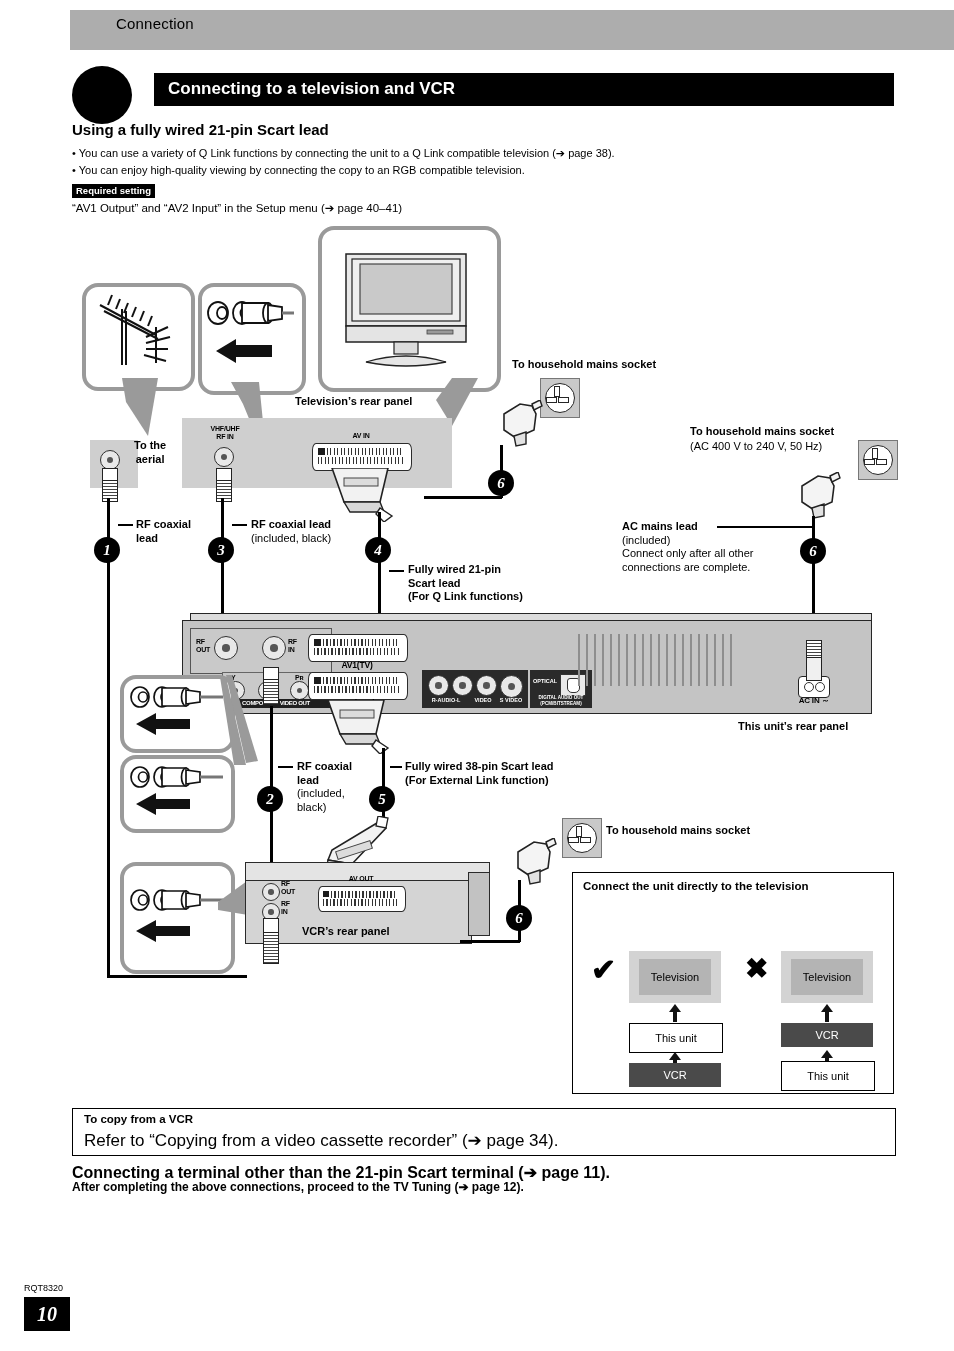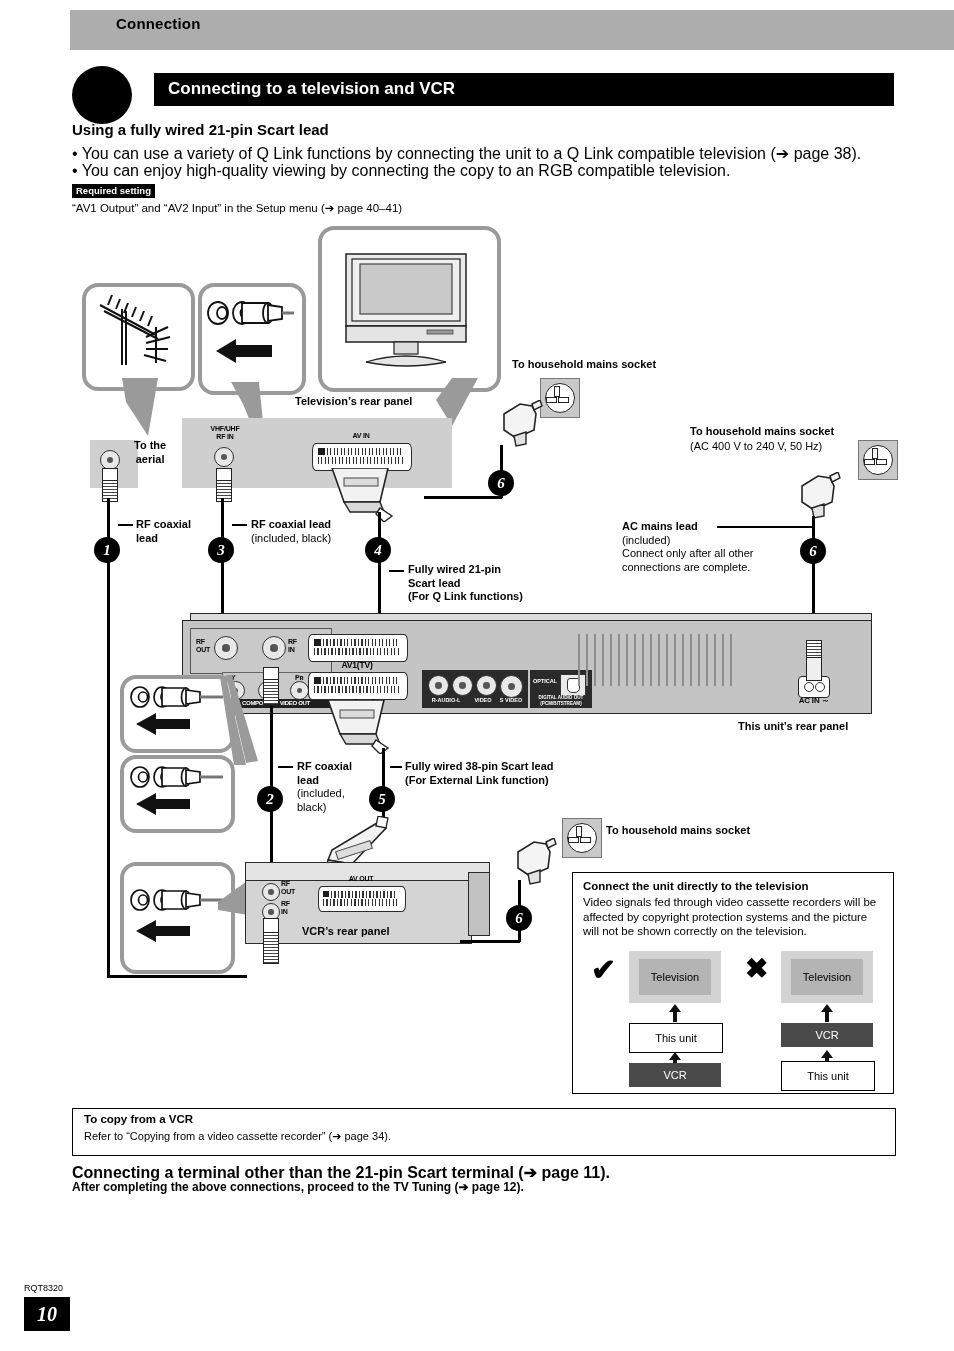--- a/index.html
+++ b/index.html
@@ -1,33 +1,33 @@
 <!DOCTYPE html>
 <html><head>
 <meta charset="utf-8">
 <style>
   html,body{margin:0;padding:0;background:#fff;}
   body{width:954px;height:1351px;position:relative;font-family:"Liberation Sans",sans-serif;color:#000;overflow:hidden;}
   .abs{position:absolute;}
 
   
   #topbar{left:70px;top:10px;width:884px;height:40px;background:#adadad;}
-  #topbar-label{left:116px;top:15px;font-size:15px;font-weight:bold;letter-spacing:.2px;}
+  #topbar-label{left:116px;top:15px;font-size:15px;font-weight:normal;letter-spacing:.2px;}
 
   
   #chapter-circle{left:72px;top:66px;width:60px;height:58px;}
   #chapter-circle .ell{width:60px;height:58px;border-radius:50%;background:#000;}
   #chapter-letter{left:72px;top:66px;width:60px;height:58px;line-height:58px;text-align:center;
       font-size:46px;font-weight:bold;color:#000;font-family:"Liberation Serif",serif;}
   #title-bar{left:154px;top:73px;width:740px;height:33px;background:#000;}
   #title-text{left:168px;top:79px;font-size:17px;font-weight:bold;color:#fff;}
 
   
   #subhead{left:72px;top:121px;font-size:15px;font-weight:bold;}
-  .bullet{font-size:16px;line-height:15px;}
+  .bullet{font-size:11px;line-height:15px;}
   #b1{left:72px;top:146px;}
   #b2{left:72px;top:163px;}
   #reqset{left:72px;top:184px;background:#000;color:#fff;font-size:9.5px;font-weight:bold;padding:1px 4px 2px 4px;}
   #reqline{left:72px;top:201px;font-size:11.5px;}
 
   
   .bubble{border:4px solid #9a9a9a;border-radius:16px;background:#fff;}
 
   
   #bub-aerial{left:82px;top:283px;width:105px;height:100px;}
@@ -91,21 +91,21 @@
       justify-content:center;font-size:11px;}
   .unitbox{position:absolute;background:#fff;border:1.8px solid #000;display:flex;align-items:center;
       justify-content:center;font-size:11px;}
   .vcrbox{position:absolute;background:#4a4a4a;color:#fff;display:flex;align-items:center;
       justify-content:center;font-size:11px;}
   .uparrow{position:absolute;width:14px;height:18px;}
 
   
   #copybox{left:72px;top:1108px;width:822px;height:46px;border:1.5px solid #000;}
   #copy-t1{left:84px;top:1113px;font-size:11.5px;font-weight:bold;}
-  #copy-t2{left:84px;top:1130px;font-size:11px;}
+  #copy-t2{left:84px;top:1130px;font-size:17px;}
   #foot1{left:72px;top:1163px;font-size:16px;font-weight:bold;}
   #foot2{left:72px;top:1180px;font-size:12px;font-weight:bold;}
 
   
   #rqt{left:24px;top:1283px;font-size:9px;}
   #pageno{left:24px;top:1297px;width:46px;height:34px;background:#000;color:#fff;
       font-size:20px;font-weight:bold;font-style:italic;text-align:center;line-height:34px;
       font-family:"Liberation Serif",serif;}
 
   .check{position:absolute;font-size:30px;font-weight:bold;line-height:1;}
@@ -467,21 +467,20 @@
   <path d="M10 14 L26 4 L38 6 L42 14 L40 30 L22 38 L10 30 Z" fill="#f4f4f4" stroke="#222" stroke-width="1.6"></path>
   <path d="M38 4 L46 0 L48 6 L40 10 Z" fill="#f4f4f4" stroke="#222" stroke-width="1.4"></path>
   <path d="M20 36 L32 32 L32 44 L22 46 Z" fill="#e2e2e2" stroke="#222" stroke-width="1.4"></path>
 </svg>
 <div class="cable cable-v abs" style="left:518px;top:880px;height:62px;"></div>
 <div class="cable cable-h abs" style="left:460px;top:940px;width:60px;"></div>
 <div class="badge abs" style="left:506px;top:905px;">6</div>
 
 <div class="abs" id="notice">
   <div class="ttl">Connect the unit directly to the television</div>
-  <div class="body">Video signals fed through video cassette recorders will be affected by copyright protection systems and the picture will not be shown correctly on the television.</div>
 
   <div class="check" style="left:18px;top:82px;">✔</div>
   <div class="tvbox" style="left:56px;top:78px;width:92px;height:52px;">
     <div class="scr"></div>
       <span>Television</span>
   </div>
   <svg class="uparrow" style="left:95px;top:131px;" viewBox="0 0 14 18">
     <polygon points="7,0 13,8 9,8 9,18 5,18 5,8 1,8" fill="#111"></polygon>
   </svg>
   <div class="unitbox" style="left:56px;top:150px;width:92px;height:28px;">This unit</div>

